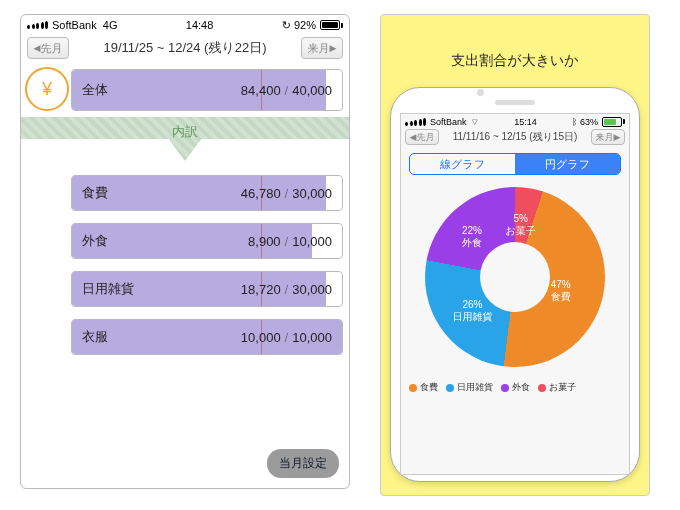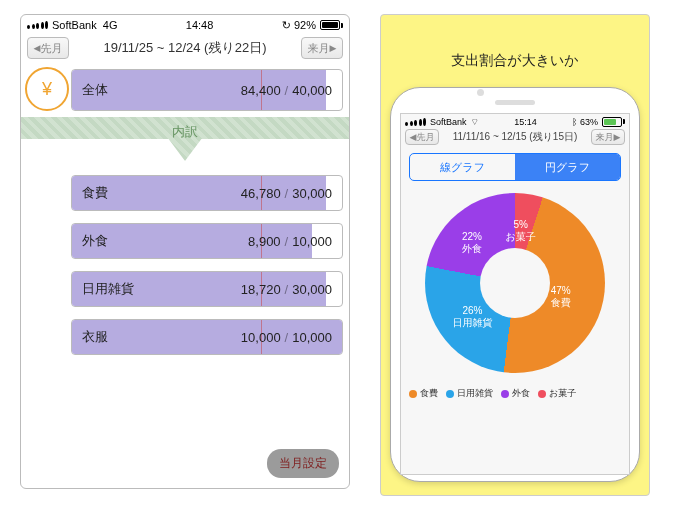--- a/index.html
+++ b/index.html
@@ -74,21 +74,21 @@
   }
   .cat-list { padding:6px; }
   .cat-row {
     position:relative; margin:8px 0 12px 44px; height:36px;
     border:1px solid #bbb; border-radius:4px; overflow:hidden;
   }
   .cat-row .bar-fill{ background:#b6ace0; }
   .cat-row .inner { position:relative; display:flex; align-items:center; height:100%; }
   .settings-btn {
     position:absolute; bottom:10px; right:10px;
-    background:#9b9b9b; color:#7f1d1d; font-size:12px;
+    background:#9b9b9b; color:#0f172a; font-size:12px;
     padding:6px 12px; border-radius:14px;
   }
   
   .tick{position:absolute;top:0;bottom:0;width:1px;background:rgba(200,60,60,.5);}
   
   .right-wrap {
     width: 270px; position:relative;
     border:1px solid #ccc; border-radius:4px;
     background:#fdf585; padding:14px 10px 0;
     display:flex; flex-direction:column; align-items:center;
@@ -108,21 +108,21 @@
     width:230px; flex:1; margin-top:8px;
     border:1px solid #ccc; background:#f7f7f7;
     display:flex;flex-direction:column; padding:2px 4px;
   }
   .sb2{font-size:9px;display:flex;align-items:center;color:#000;}
   .sb2 .sp{flex:1;}
   .bt-green .fill{background:#5bc554 !important;width:12px !important;}
   .nav-row2{display:flex;align-items:center;justify-content:space-between;font-size:10px;padding:2px 0;}
   .nav-row2 .nav-btn{width:34px;height:16px;font-size:9px;}
   .seg {
-    margin:6px 4px; height:28px; border:1px solid #1976ff;border-radius:5px;
+    margin:6px 4px; height:22px; border:1px solid #1976ff;border-radius:5px;
     display:flex;overflow:hidden;font-size:11px;
   }
   .seg div{flex:1;display:flex;align-items:center;justify-content:center;}
   .seg .a{color:#1976ff;} .seg .b{background:#3b82f6;color:#fff;}
   .donut-wrap { position:relative; width:180px;height:180px; margin:6px auto 0;}
   .donut {
     width:100%;height:100%;border-radius:50%;
     background: conic-gradient(
       var(--c-sweets) 0deg calc(var(--p-sweets)*3.6deg),
       var(--c-food) calc(var(--p-sweets)*3.6deg) calc((var(--p-sweets) + var(--p-food))*3.6deg),

